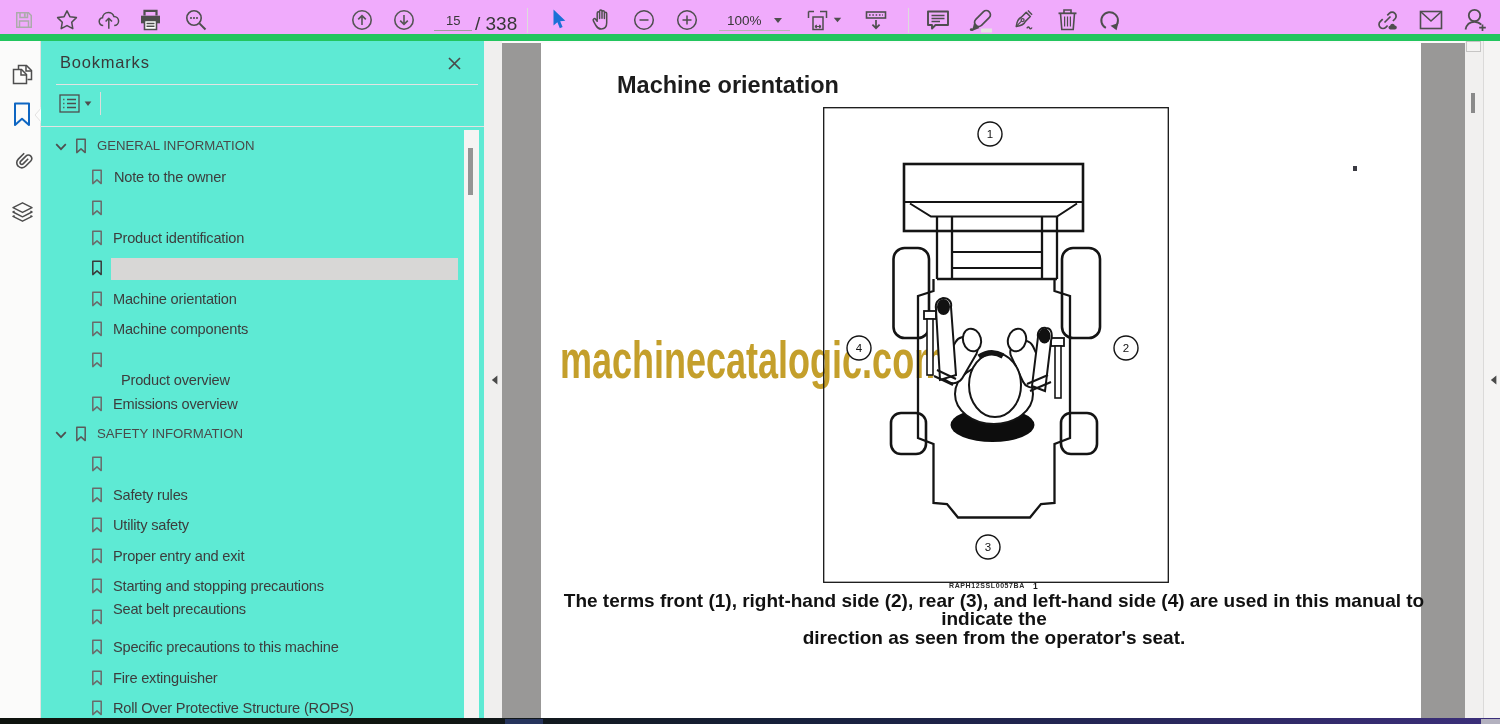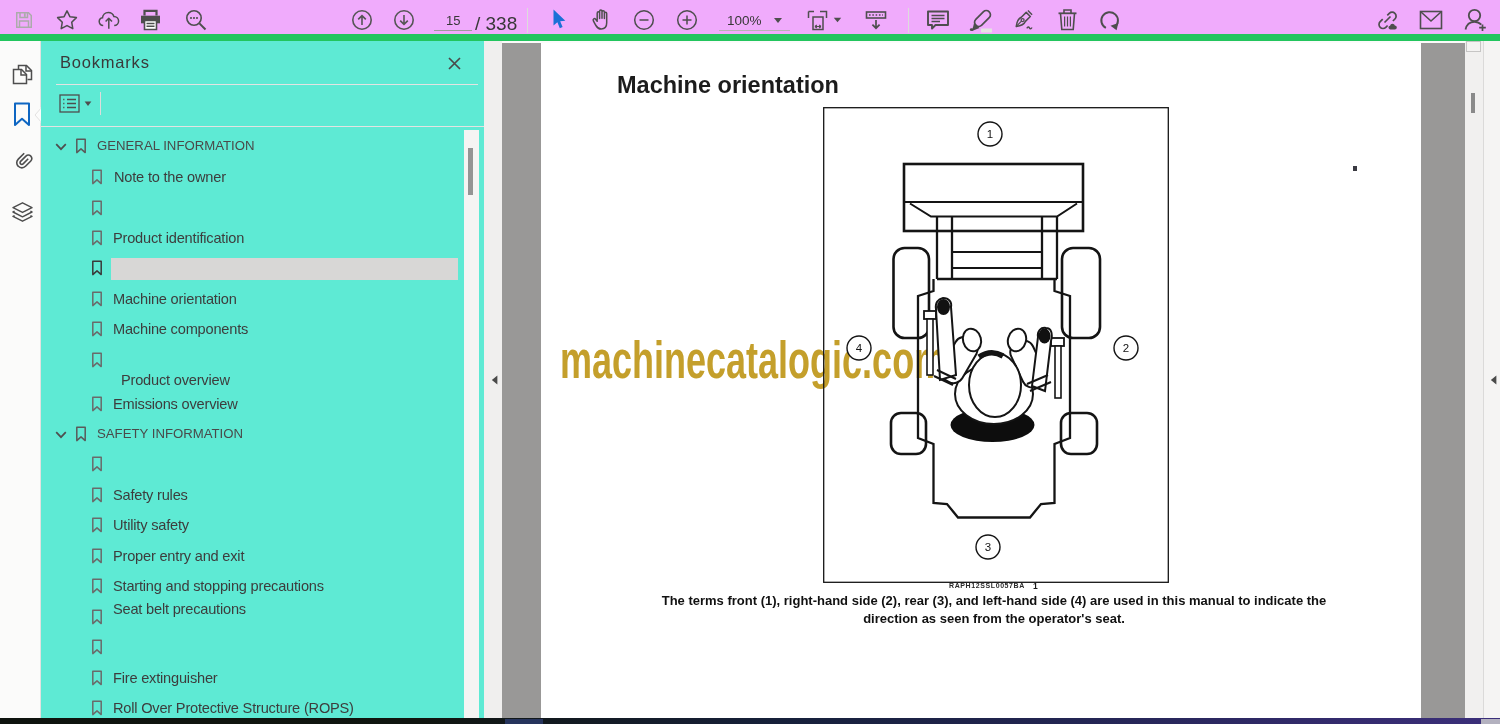--- a/index.html
+++ b/index.html
@@ -45,21 +45,21 @@
   #taskbar { left:0; top:718px; width:1500px; height:6px;
     background:linear-gradient(90deg,#0e130e 0%,#10150f 28%,#16203a 52%,#232553 72%,#342b6e 90%,#3b2f7a 100%); }
   #taskbtn { left:1481px; top:719px; width:19px; height:5px; background:#b3b1bf; }
   #taskbtn2 { left:505px; top:719px; width:38px; height:5px; background:#26345c; }
 
   
   #ptitle2 { position:absolute; left:76px; top:29px; font-size:23.5px; font-weight:bold; color:#1c1c1c; }
   #watermark { position:absolute; left:19px; top:288px; font-size:36px; font-weight:bold;
     color:#c49f2b; transform:scaleY(1.42); transform-origin:left top; letter-spacing:0px; white-space:nowrap; }
   #cap2 { position:absolute; left:13px; top:548.5px; width:880px; text-align:center;
-    font-size:13px; font-weight:bold; color:#111; line-height:18.6px; }
+    font-size:19px; font-weight:bold; color:#111; line-height:18.6px; }
   #dot { position:absolute; left:812px; top:123px; width:4px; height:5px; background:#3a3a42; }
 </style>
 </head>
 <body>
 <div id="root">
 
   <div class="abs" id="toolbar">
 
     <svg class="abs" style="left:14px;top:10px" width="20" height="20" viewBox="0 0 20 20" fill="none" stroke="#ababab" stroke-width="1.5">
       <path d="M2.75 2.75 H14.5 L17.25 5.5 V17.25 H2.75 Z"></path>
@@ -303,20 +303,21 @@
         <path d="M1.8 1.2 H10.2 V14.6 L6 10.9 L1.8 14.6 Z" stroke-linejoin="round"></path>
       </svg>
     <div class="bk-row" style="left:72px;top:535.0px;line-height:20px;">Starting and stopping precautions</div>
     <svg class="abs" style="left:50px;top:568.0px" width="12" height="16" viewBox="0 0 12 16" fill="none" stroke="#6a6a6a" stroke-width="1.5">
         <path d="M1.8 1.2 H10.2 V14.6 L6 10.9 L1.8 14.6 Z" stroke-linejoin="round"></path>
       </svg>
     <div class="bk-row" style="left:72px;top:558px;line-height:20px;">Seat belt precautions</div>
     <svg class="abs" style="left:50px;top:598.0px" width="12" height="16" viewBox="0 0 12 16" fill="none" stroke="#6a6a6a" stroke-width="1.5">
         <path d="M1.8 1.2 H10.2 V14.6 L6 10.9 L1.8 14.6 Z" stroke-linejoin="round"></path>
       </svg>
+    <div class="bk-row" style="left:72px;top:596.0px;line-height:20px;">Specific precautions to this machine</div>
     <svg class="abs" style="left:50px;top:628.5px" width="12" height="16" viewBox="0 0 12 16" fill="none" stroke="#6a6a6a" stroke-width="1.5">
         <path d="M1.8 1.2 H10.2 V14.6 L6 10.9 L1.8 14.6 Z" stroke-linejoin="round"></path>
       </svg>
     <div class="bk-row" style="left:72px;top:626.5px;line-height:20px;">Fire extinguisher</div>
     <svg class="abs" style="left:50px;top:659.0px" width="12" height="16" viewBox="0 0 12 16" fill="none" stroke="#6a6a6a" stroke-width="1.5">
         <path d="M1.8 1.2 H10.2 V14.6 L6 10.9 L1.8 14.6 Z" stroke-linejoin="round"></path>
       </svg>
     <div class="bk-row" style="left:72px;top:657.0px;line-height:20px;">Roll Over Protective Structure (ROPS)</div>
   </div>
   <div class="abs" id="pscroll-track"></div>

